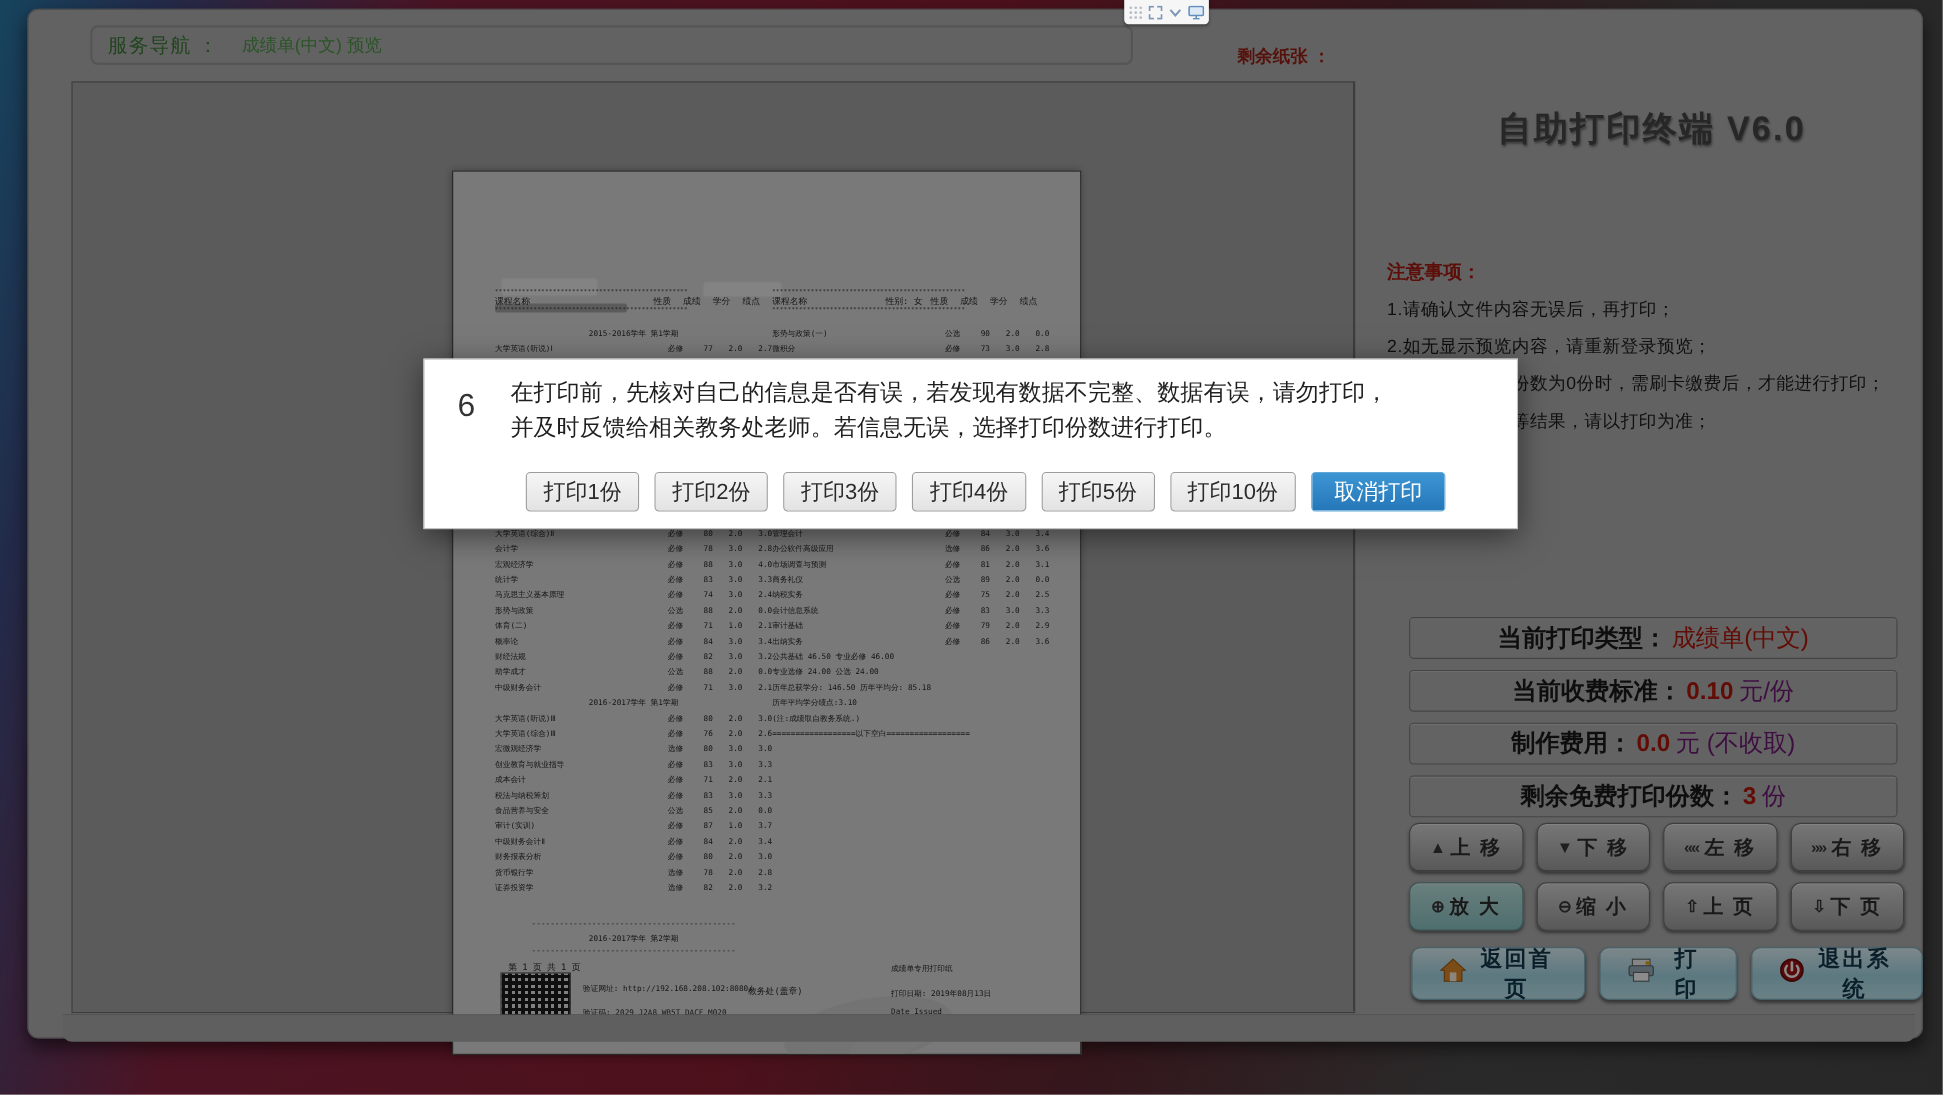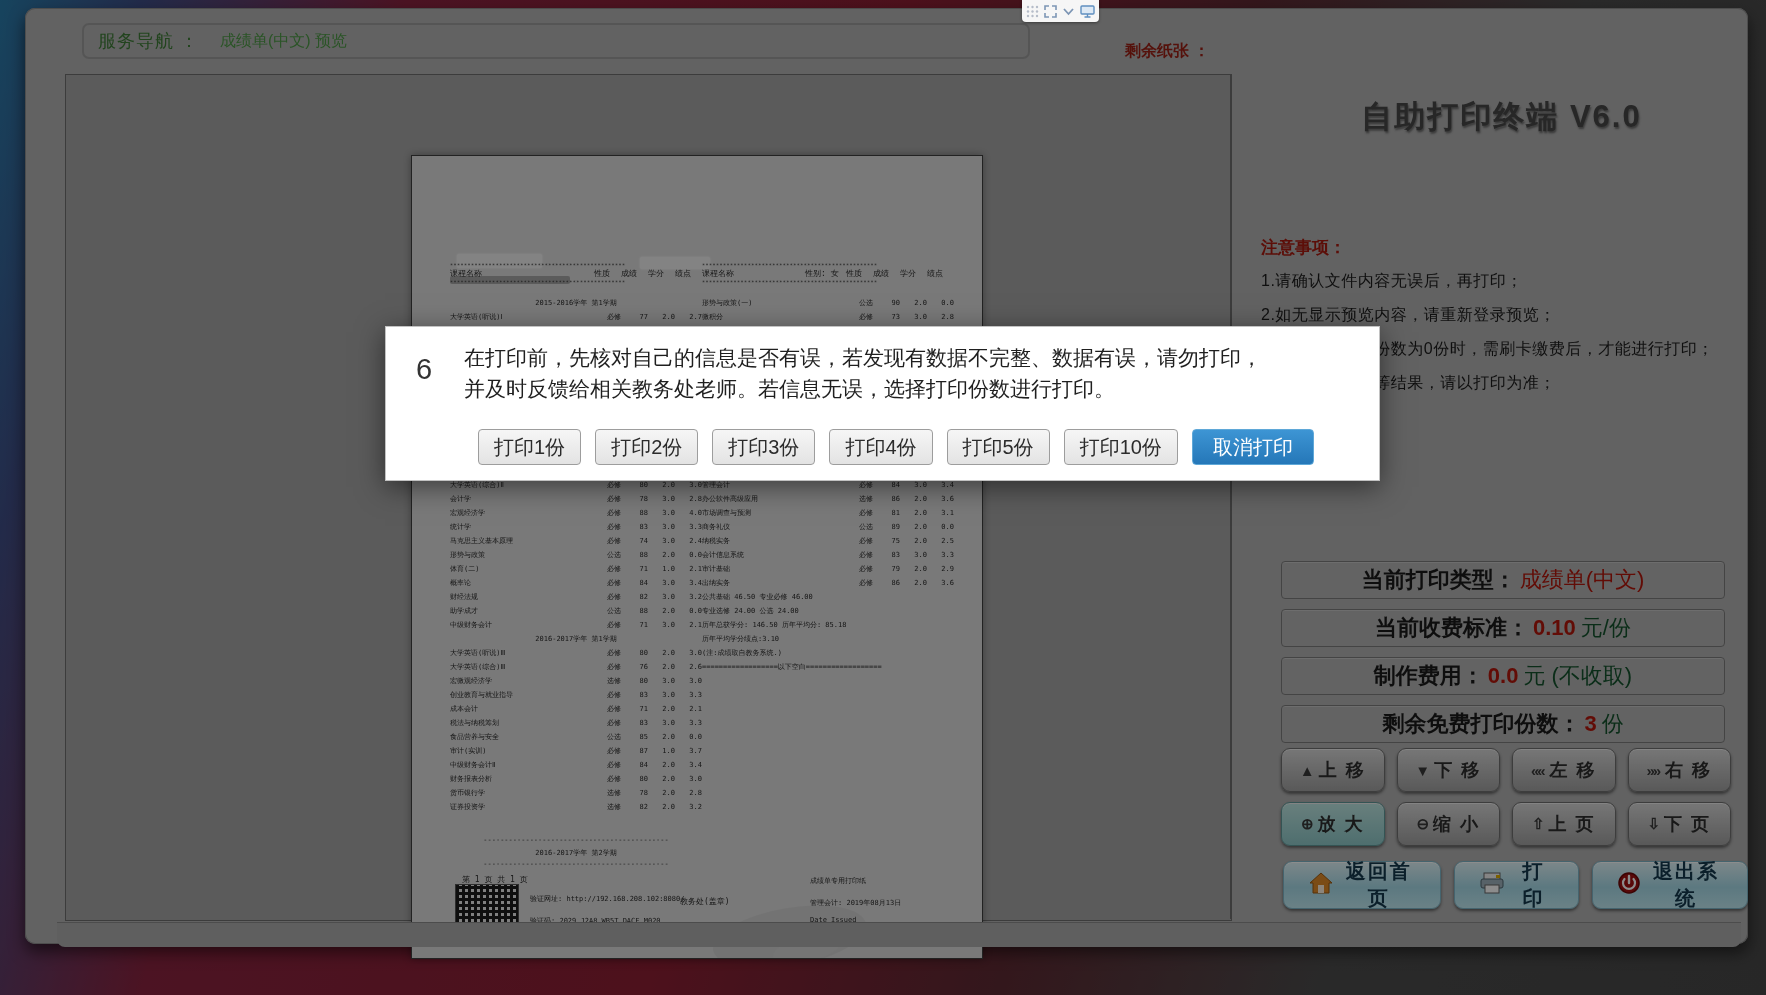--- a/index.html
+++ b/index.html
@@ -48,21 +48,21 @@
              color:#474747;text-shadow:1px 2px 2px rgba(0,0,0,.4);letter-spacing:2px;}
   .notice{position:absolute;left:1236px;top:228px;width:470px;font-size:16px;color:#1c1c1c;}
   .notice .nt{color:#a81b10;font-weight:bold;font-size:17px;margin-bottom:12px;}
   .notice .nline{margin-bottom:13px;letter-spacing:.5px;}
   .inforows{position:absolute;left:1256px;top:553px;width:444px;}
   .info-row{height:36px;margin-bottom:10px;border:1px solid #7d7d7d;border-radius:4px;background:#b5b5b5;
             display:flex;align-items:center;justify-content:center;font-size:22px;
             box-shadow:inset 0 1px 0 rgba(255,255,255,.25);}
   .info-row .il{font-weight:bold;color:#1a1a1a;}
   .info-row .iv{color:#b3170b;font-weight:bold;margin-left:4px;}
-  .info-row .is{color:#14532d;margin-left:5px;}
+  .info-row .is{color:#701a75;margin-left:5px;}
   .navgrid{position:absolute;left:1256px;top:740px;width:450px;display:grid;
            grid-template-columns:repeat(4,1fr);gap:10px 12px;}
   .nbtn{height:44px;border:1px solid #6f6f6f;border-radius:9px;background:linear-gradient(#d8d8d8,#a2a2a2);
         box-shadow:inset 0 1px 0 #eee,0 2px 3px rgba(0,0,0,.45);display:flex;align-items:center;justify-content:center;
         font-size:18px;font-weight:bold;color:#2e2e2e;letter-spacing:2px;cursor:pointer;font-family:"Liberation Sans",sans-serif;}
   .nbtn .ic{margin-right:6px;font-size:15px;letter-spacing:-2px;color:#3a3a3a;}
   .nbtn.tint{background:linear-gradient(#bfe8e4,#8fc9c9);border-color:#5f9a9a;}
   .actions{position:absolute;left:1258px;top:853px;display:flex;gap:13px;}
   .abtn{height:48px;border:1px solid #7fb7c9;border-radius:9px;display:flex;align-items:center;justify-content:center;
         background:linear-gradient(#e2f7fb,#a8dcea 55%,#c2ecf4);box-shadow:inset 0 1px 0 #fff,0 2px 3px rgba(0,0,0,.45);
@@ -524,21 +524,21 @@
       <div class="docfoot" style="left:38px;top:704px;width:252px;text-align:center">--------------------------------------------</div>
       <div class="docfoot" style="left:50px;top:718px;font-size:8px">第 1 页 共 1 页</div>
       <div class="qr"></div>
       <div class="docfoot" style="left:118px;top:738px">验证网址: http://192.168.208.102:8080/</div>
       <div class="docfoot" style="left:118px;top:760px">验证码: 2029 J2A8 WB5T DACF M020</div>
       <div class="docfoot" style="left:268px;top:740px;font-size:8px">教务处(盖章)</div>
       <div class="docfoot" style="left:230px;top:778px;font-size:8px">教务处长签字</div>
       <div class="blob"></div>
       <div class="blob2"></div>
       <div class="docfoot" style="left:398px;top:720px">成绩单专用打印纸</div>
-      <div class="docfoot" style="left:398px;top:742px">管理会计: 2019年08月13日</div>
+      <div class="docfoot" style="left:398px;top:742px">打印日期: 2019年08月13日</div>
       <div class="docfoot" style="left:398px;top:760px">Date Issued</div>
     </div>
   </div>
 
   <div class="vdivider"></div>
   <div class="app-title">自助打印终端 V6.0</div>
 
   <div class="notice">
     <div class="nt">注意事项：</div>
     <div id="notice-lines">

